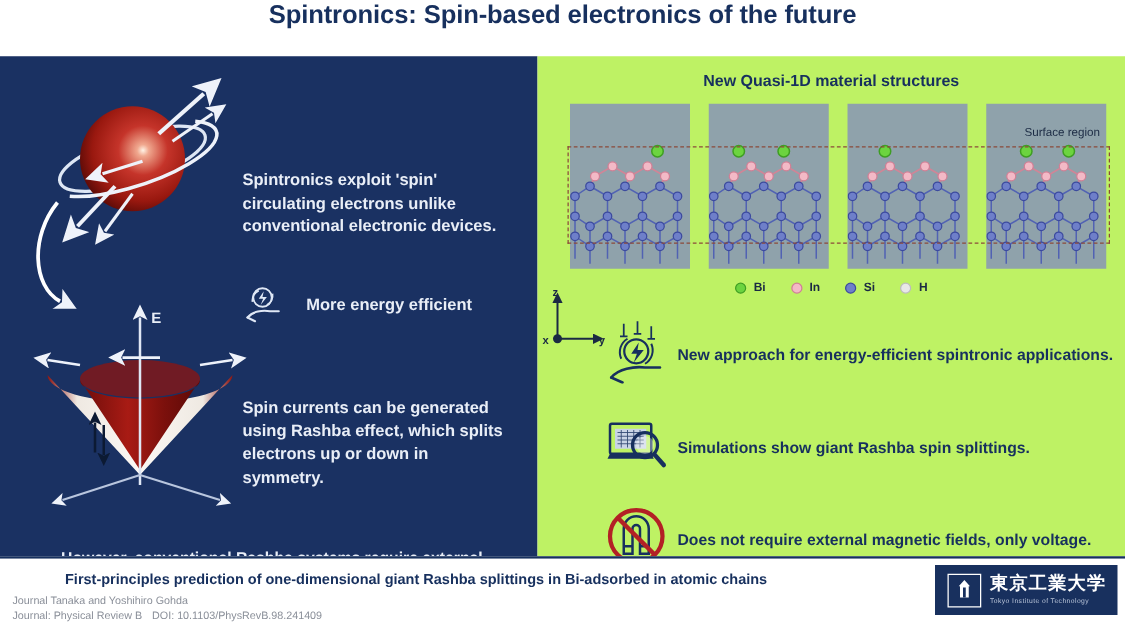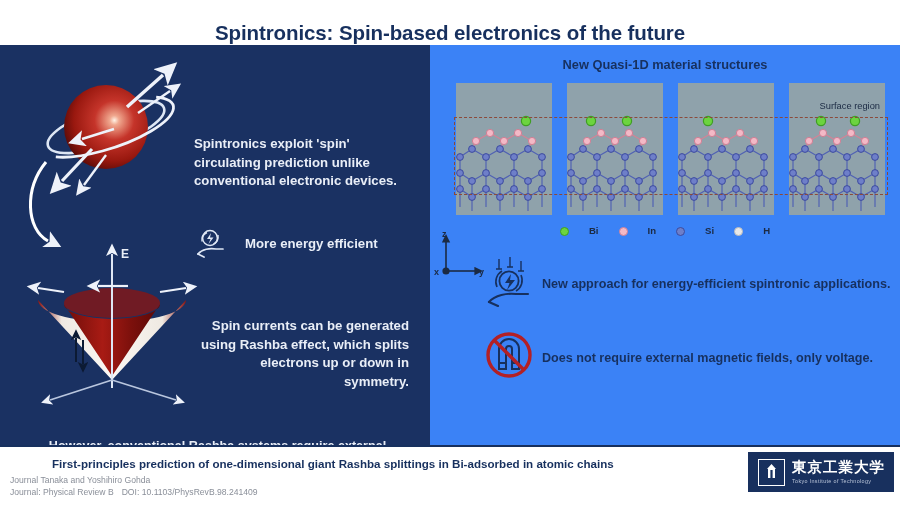--- a/index.html
+++ b/index.html
@@ -7,53 +7,53 @@
     width: 900px; height: 506px;
     background: #ffffff;
     font-family: "Liberation Sans", sans-serif;
     overflow: hidden;
   }
   #page { position: relative; width: 900px; height: 506px; background: #ffffff; }
 
   
   #title-bar {
     position: absolute; left: 0; top: 0; width: 900px; height: 45px;
-    display: flex; align-items: flex-end; justify-content: center;
+    display: flex; align-items: flex-start; justify-content: center;
     background: #ffffff;
   }
   #title-text {
     font-size: 20.5px; font-weight: bold; color: #17305e;
     letter-spacing: -0.1px;
   }
 
   
   #left-panel {
     position: absolute; left: 0; top: 45px; width: 430px; height: 400px;
     background: #1a3162;
     overflow: hidden;
   }
   #right-panel {
     position: absolute; left: 430px; top: 45px; width: 470px; height: 400px;
-    background: #3b82f6;
+    background: #bef264;
     overflow: hidden;
   }
 
   
   #spin-figure { position: absolute; left: 18px; top: 12px; width: 175px; height: 190px; }
 
   
   #cone-figure { position: absolute; left: 24px; top: 195px; width: 175px; height: 165px; }
 
   
   .left-para {
     position: absolute; color: #e9eef7;
     font-size: 13.2px; font-weight: bold; line-height: 1.42;
   }
   #left-para-1 { left: 194px; top: 90px; width: 225px; }
-  #left-para-2 { left: 194px; top: 272px; width: 215px; text-align: right; }
+  #left-para-2 { left: 194px; top: 272px; width: 215px; }
   #left-bottom-note {
     position: absolute; left: 25px; top: 393px; width: 385px;
     text-align: center; color: #e9eef7;
     font-size: 12.6px; font-weight: bold; line-height: 1.42;
   }
 
   #energy-row { position: absolute; left: 196px; top: 182px; display: flex; align-items: center; gap: 19px; }
   #energy-row .label { color: #e9eef7; font-size: 13.2px; font-weight: bold; }
 
   
@@ -79,21 +79,21 @@
   }
 
   
   #axes-widget { position: absolute; left: -26px; top: 146px; width: 56px; height: 52px; }
 
   
   #legend {
     position: absolute; left: 0; top: 180px; width: 470px;
     display: flex; justify-content: center; align-items: center; gap: 20px;
   }
-  .legend-item { display: flex; align-items: flex-end; gap: 20px; }
+  .legend-item { display: flex; align-items: center; gap: 6px; }
   .legend-dot { width: 9px; height: 9px; border-radius: 50%; display: inline-block; }
   .legend-label { font-size: 9.6px; font-weight: bold; color: #1b2a43; }
 
   
   #bullets { position: absolute; left: 55px; top: 208px; width: 415px; }
   .bullet-row { display: flex; align-items: center; gap: 7px; margin-bottom: 18px; height: 56px; }
   .bullet-icon { width: 50px; height: 52px; flex: 0 0 50px; position: relative; }
   .bullet-text {
     font-size: 12.6px; font-weight: bold; color: #17305e;
     line-height: 1.38; padding-top: 7px;
@@ -207,21 +207,21 @@
 
         <line x1="40" y1="52" x2="14" y2="48" stroke="#eef2fa" stroke-width="2.2" marker-end="url(#wArrow2)"></line>
         <line x1="136" y1="52" x2="162" y2="48" stroke="#eef2fa" stroke-width="2.2" marker-end="url(#wArrow2)"></line>
         <line x1="104" y1="46" x2="74" y2="46" stroke="#eef2fa" stroke-width="2.2" marker-end="url(#wArrow2)"></line>
 
         <line x1="52" y1="122" x2="52" y2="98" stroke="#0c1a33" stroke-width="2" marker-end="url(#dArrow)"></line>
         <line x1="59" y1="100" x2="59" y2="124" stroke="#0c1a33" stroke-width="2" marker-end="url(#dArrow)"></line>
       </svg>
     </div>
 
-    <div class="left-para" id="left-para-1">Spintronics exploit 'spin' circulating prediction unlike conventional electronic devices.</div>
+    <div class="left-para" id="left-para-1">Spintronics exploit 'spin' circulating electrons unlike conventional electronic devices.</div>
 
     <div id="energy-row">
       <svg width="30" height="32" viewBox="0 0 30 32">
         <circle cx="14" cy="11" r="7.4" fill="none" stroke="#dfe7f5" stroke-width="1.5"></circle>
         <path d="M15 6 L11 12 L14.5 12 L12.5 17 L17.5 10.5 L14 10.5 Z" fill="#dfe7f5"></path>
         <path d="M6 14.5 A 8.5 8.5 0 0 1 11 5.5" fill="none" stroke="#dfe7f5" stroke-width="1.4"></path>
         <path d="M22 8 A 8.5 8.5 0 0 1 17.5 17" fill="none" stroke="#dfe7f5" stroke-width="1.4"></path>
         <path d="M2 27 C 6 22, 14 21, 20 22 L 27 22" fill="none" stroke="#dfe7f5" stroke-width="1.7" stroke-linecap="round"></path>
         <path d="M2 27 L 8 30" fill="none" stroke="#dfe7f5" stroke-width="1.7" stroke-linecap="round"></path>
       </svg>
@@ -503,20 +503,37 @@
             <path d="M26 19 L20 28 L24.5 28 L22 35 L30 25 L25 25 Z" fill="#17305e"></path>
             <path d="M12 32 A 12.5 12.5 0 0 1 17 16" fill="none" stroke="#17305e" stroke-width="1.6"></path>
             <path d="M36 20 A 12.5 12.5 0 0 1 31 36" fill="none" stroke="#17305e" stroke-width="1.6"></path>
             <path d="M4 47 C 10 40, 22 38, 31 39 L 43 39" fill="none" stroke="#17305e" stroke-width="2.1" stroke-linecap="round"></path>
             <path d="M4 47 L 13 51" fill="none" stroke="#17305e" stroke-width="2.1" stroke-linecap="round"></path>
           </svg>
         </div>
         <div class="bullet-text">New approach for energy-efficient spintronic applications.</div>
       </div>
 
+      <div class="bullet-row">
+        <div class="bullet-icon">
+          <svg width="50" height="52" viewBox="0 0 50 52">
+            <rect x="3" y="10" width="33" height="24" rx="1.5" fill="none" stroke="#17305e" stroke-width="2"></rect>
+            <rect x="7" y="14" width="25" height="16" fill="#c9d4e6"></rect>
+            <g stroke="#17305e" stroke-width="0.7" opacity="0.85">
+              <path d="M9 17 h21 M9 20 h21 M9 23 h21 M9 26 h21"></path>
+              <path d="M12 15 v14 M17 15 v14 M22 15 v14 M27 15 v14"></path>
+            </g>
+            <path d="M1 38 L38 38 L36 34 L3 34 Z" fill="#17305e"></path>
+            <circle cx="31" cy="27" r="10" fill="none" stroke="#17305e" stroke-width="2.6"></circle>
+            <circle cx="31" cy="27" r="7.2" fill="#ffffff" opacity="0.35"></circle>
+            <line x1="38.5" y1="34.5" x2="46" y2="43" stroke="#17305e" stroke-width="3.6" stroke-linecap="round"></line>
+          </svg>
+        </div>
+        <div class="bullet-text">Simulations show giant Rashba spin splittings.</div>
+      </div>
 
       <div class="bullet-row">
         <div class="bullet-icon">
           <svg width="50" height="52" viewBox="0 0 50 52">
             <path d="M14 40 L14 20 A 10 10 0 0 1 34 20 L 34 40 L 27 40 L 27 20
                      A 3 3 0 0 0 21 20 L 21 40 Z" fill="none" stroke="#17305e" stroke-width="2"></path>
             <path d="M14 34 L21 34 M27 34 L34 34" stroke="#17305e" stroke-width="2"></path>
             <circle cx="24" cy="26" r="21" fill="none" stroke="#b32025" stroke-width="3.4"></circle>
             <line x1="9.5" y1="11.5" x2="38.5" y2="40.5" stroke="#b32025" stroke-width="3.4"></line>
           </svg>

